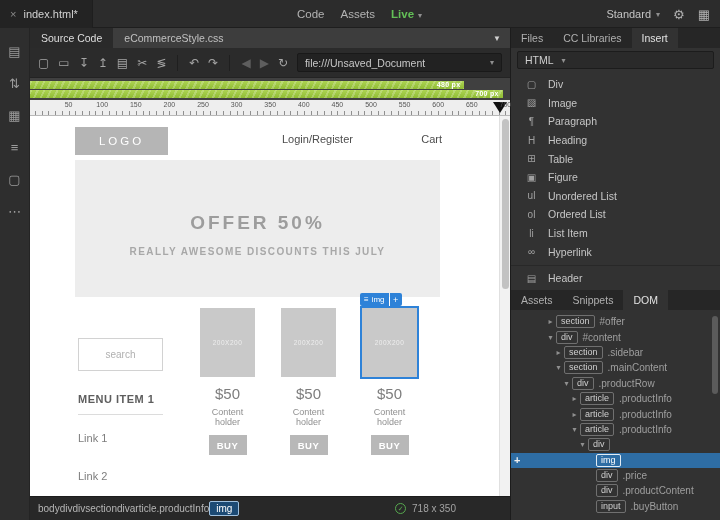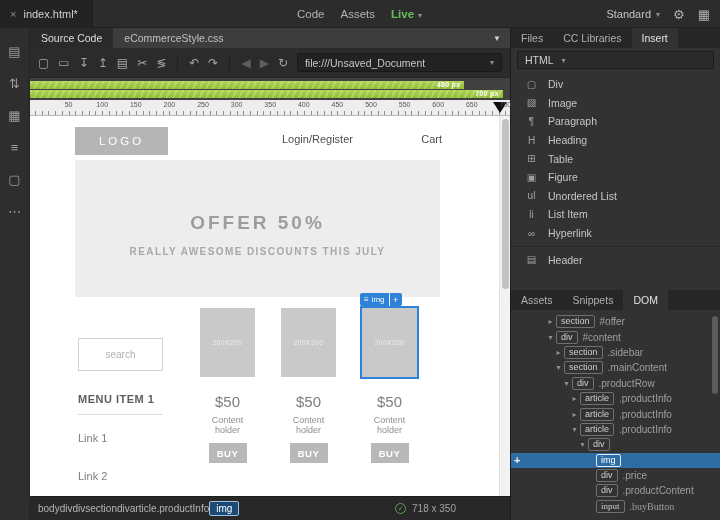--- a/index.html
+++ b/index.html
@@ -65,21 +65,21 @@
 .menu-link+.menu-link{margin-top:26px}
 .products{position:absolute;left:170px;top:192px;display:flex;gap:26px}
 .prod{width:55px;text-align:center}
 .prod-img-wrap{position:relative}
 .prod-img{width:55px;height:69px;background:#c9c9c9;display:flex;align-items:center;justify-content:center;font-size:6.5px;color:#eee;letter-spacing:.5px}
 .prod.selected .prod-img{box-shadow:0 0 0 2px #2e82d8}
 .el-display{position:absolute;left:-2px;top:-15px;display:flex;gap:1px;z-index:3}
 .el-main{background:#2e82d8;color:#fff;height:13px;display:flex;align-items:center;gap:3px;padding:0 4px;font-size:8px;border-radius:2px 0 0 2px}
 .el-menu{font-size:8px}
 .el-add{background:#2e82d8;color:#fff;width:12px;height:13px;display:flex;align-items:center;justify-content:center;font-size:9px;border-radius:0 2px 2px 0}
-.prod-price{margin-top:16px;font-size:15px;color:#7d7d7d}
+.prod-price{margin-top:8px;font-size:15px;color:#7d7d7d}
 .prod-desc{margin-top:5px;font-size:9px;color:#8f8f8f}
 .buy-btn{margin:8px auto 0;width:38px;height:20px;background:#b8b8b8;color:#fff;font-size:9.5px;font-weight:bold;display:flex;align-items:center;justify-content:center;letter-spacing:.5px}
 .v-scroll{position:absolute;right:0;top:0;width:11px;height:100%;background:#f2f2f2;border-left:1px solid #e0e0e0}
 .v-thumb{position:absolute;left:2px;top:3px;width:7px;height:170px;background:#c2c2c2;border-radius:4px}
 
 
 .statusbar{height:24px;background:#282828;border-top:1px solid #1c1c1c;display:flex;align-items:center;padding:0 8px;font-size:10px;color:#b5b5b5;flex-shrink:0}
 .tagpath{display:flex;align-items:center}
 .tag-item{color:#b5b5b5}
 .tag-item.selected{border:1px solid #9fc0de;background:#1c4a74;color:#fff;padding:1px 6px;border-radius:2px}
@@ -322,20 +322,24 @@
         </div>
         <div class="ins-row">
           <span class="ins-icon">▣</span>
           <span class="ins-label">Figure</span>
         </div>
         <div class="ins-row">
           <span class="ins-icon">ul</span>
           <span class="ins-label">Unordered List</span>
         </div>
         <div class="ins-row">
+          <span class="ins-icon">ol</span>
+          <span class="ins-label">Ordered List</span>
+        </div>
+        <div class="ins-row">
           <span class="ins-icon">li</span>
           <span class="ins-label">List Item</span>
         </div>
         <div class="ins-row">
           <span class="ins-icon">∞</span>
           <span class="ins-label">Hyperlink</span>
         </div>
         <div class="ins-divider"></div>
         <div class="ins-row">
           <span class="ins-icon">▤</span>
@@ -401,21 +405,21 @@
         <div class="dom-row" style="padding-left: 74px;">
           <span class="dom-arrow"></span>
           <span class="dom-tag">div</span>
           <span class="dom-sel">.price</span>
         </div>
         <div class="dom-row" style="padding-left: 74px;">
           <span class="dom-arrow"></span>
           <span class="dom-tag">div</span>
           <span class="dom-sel">.productContent</span>
         </div>
-        <div class="dom-row" style="padding-left: 74px; font-family: Liberation Serif, serif;">
+        <div class="dom-row" style="padding-left: 74px;">
           <span class="dom-arrow"></span>
           <span class="dom-tag">input</span>
           <span class="dom-sel">.buyButton</span>
         </div>
       </div>
   </div>
 
 </div>
 
 </body></html>

